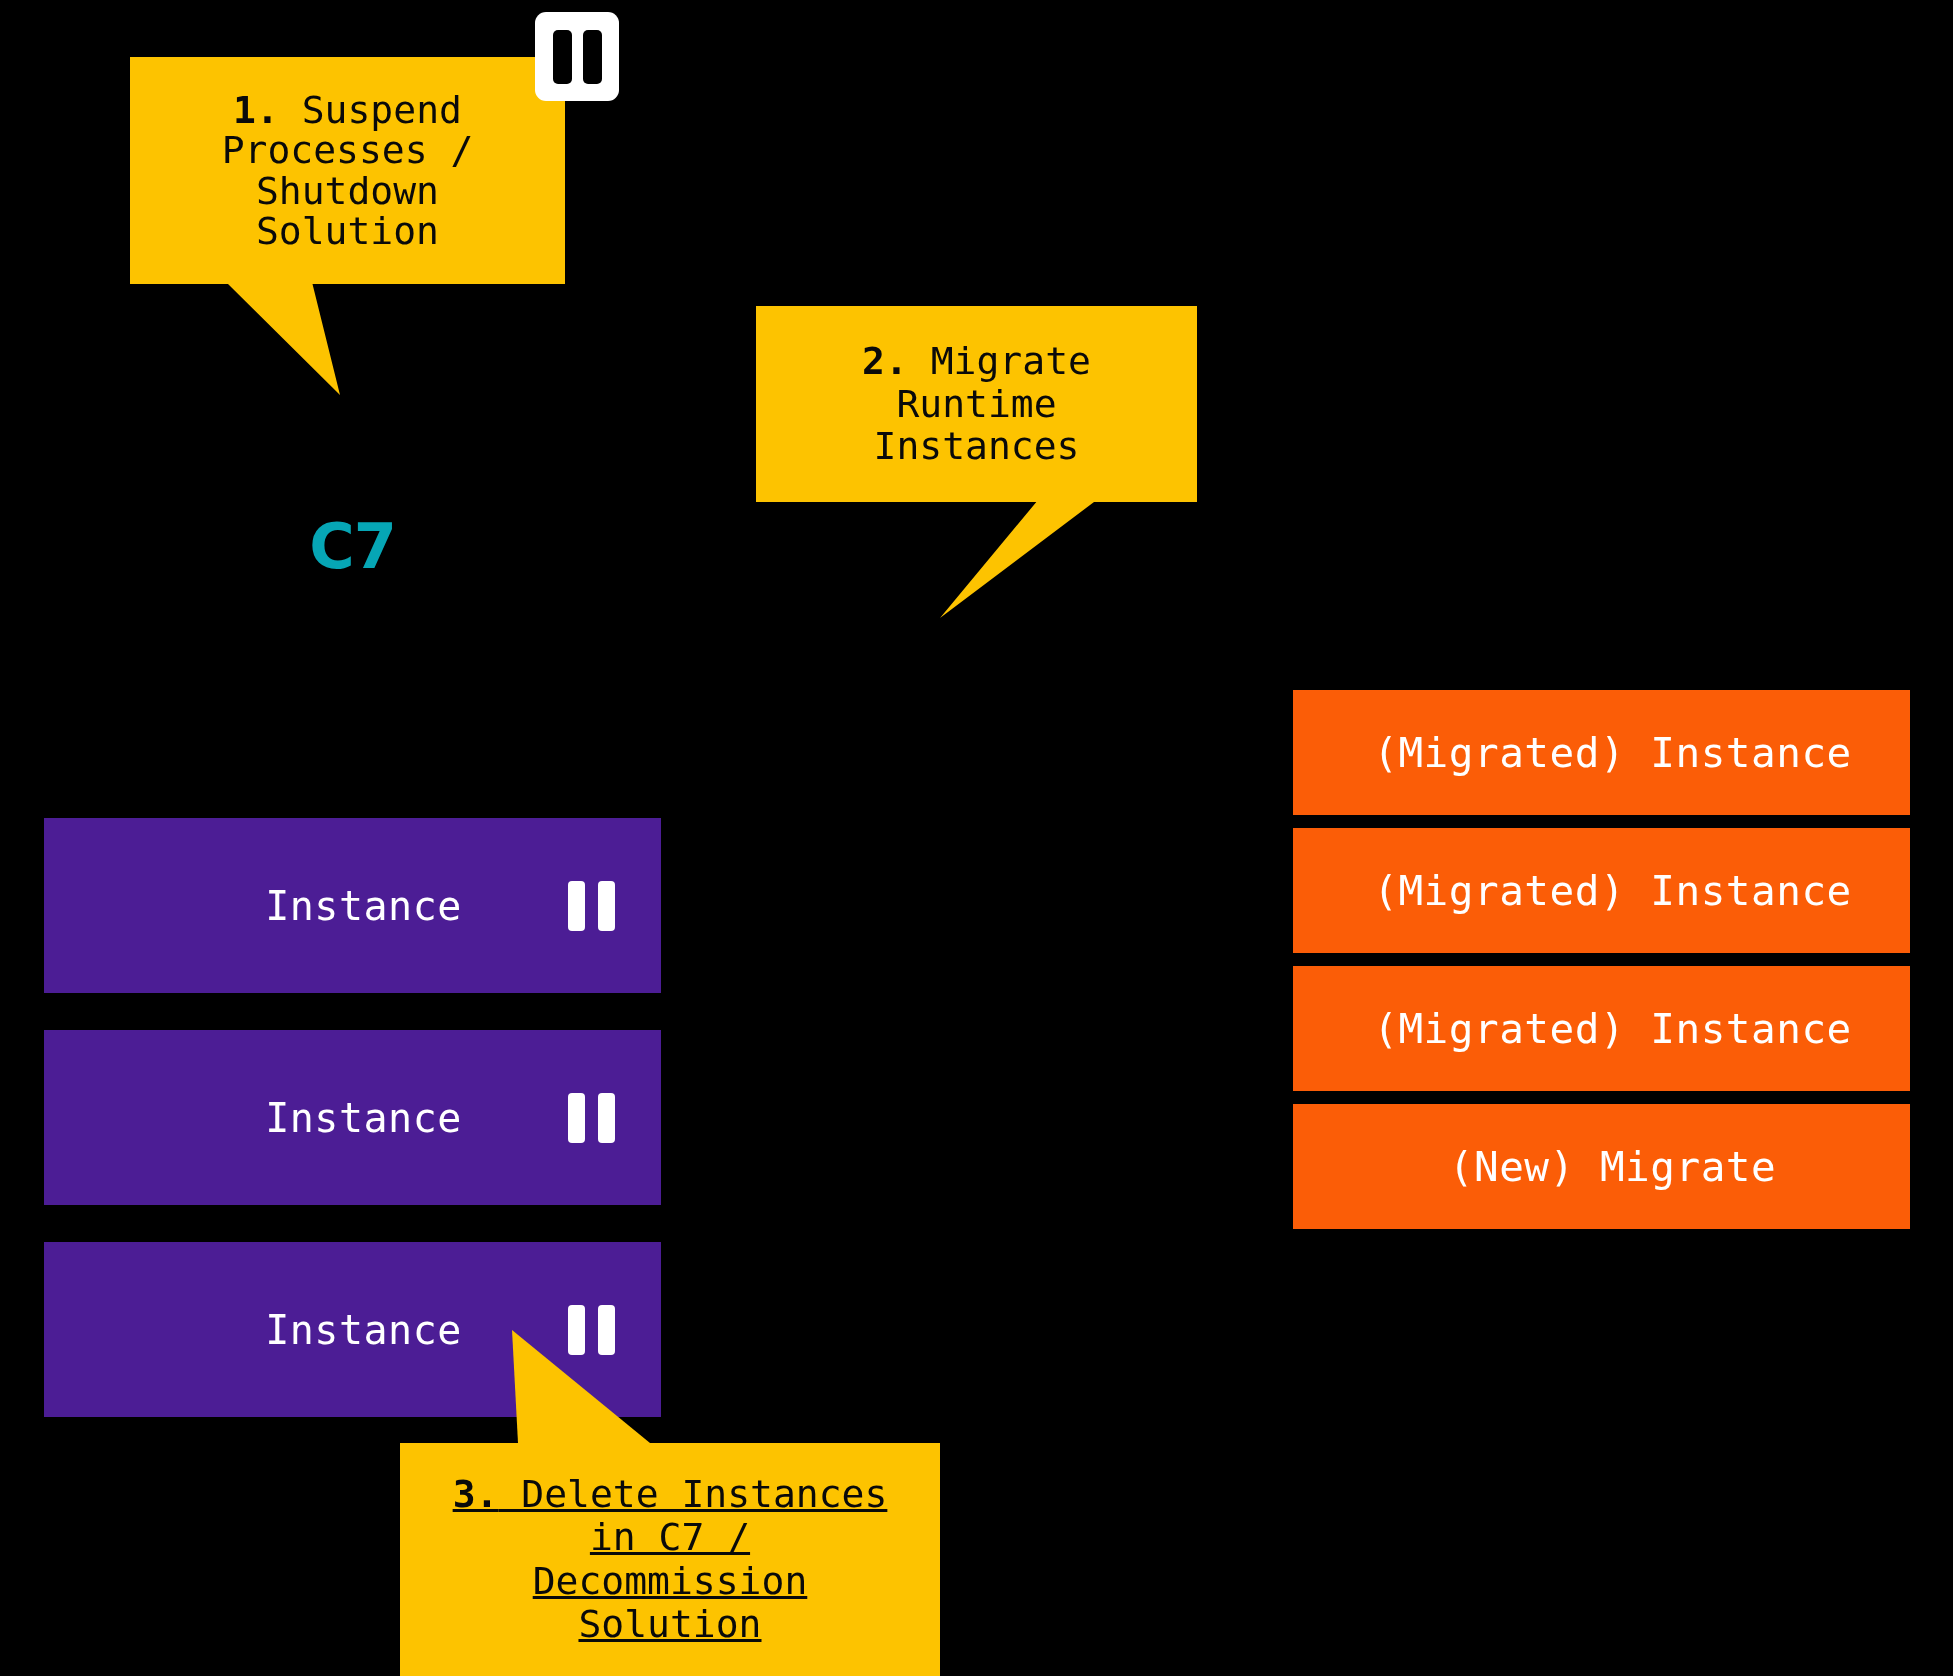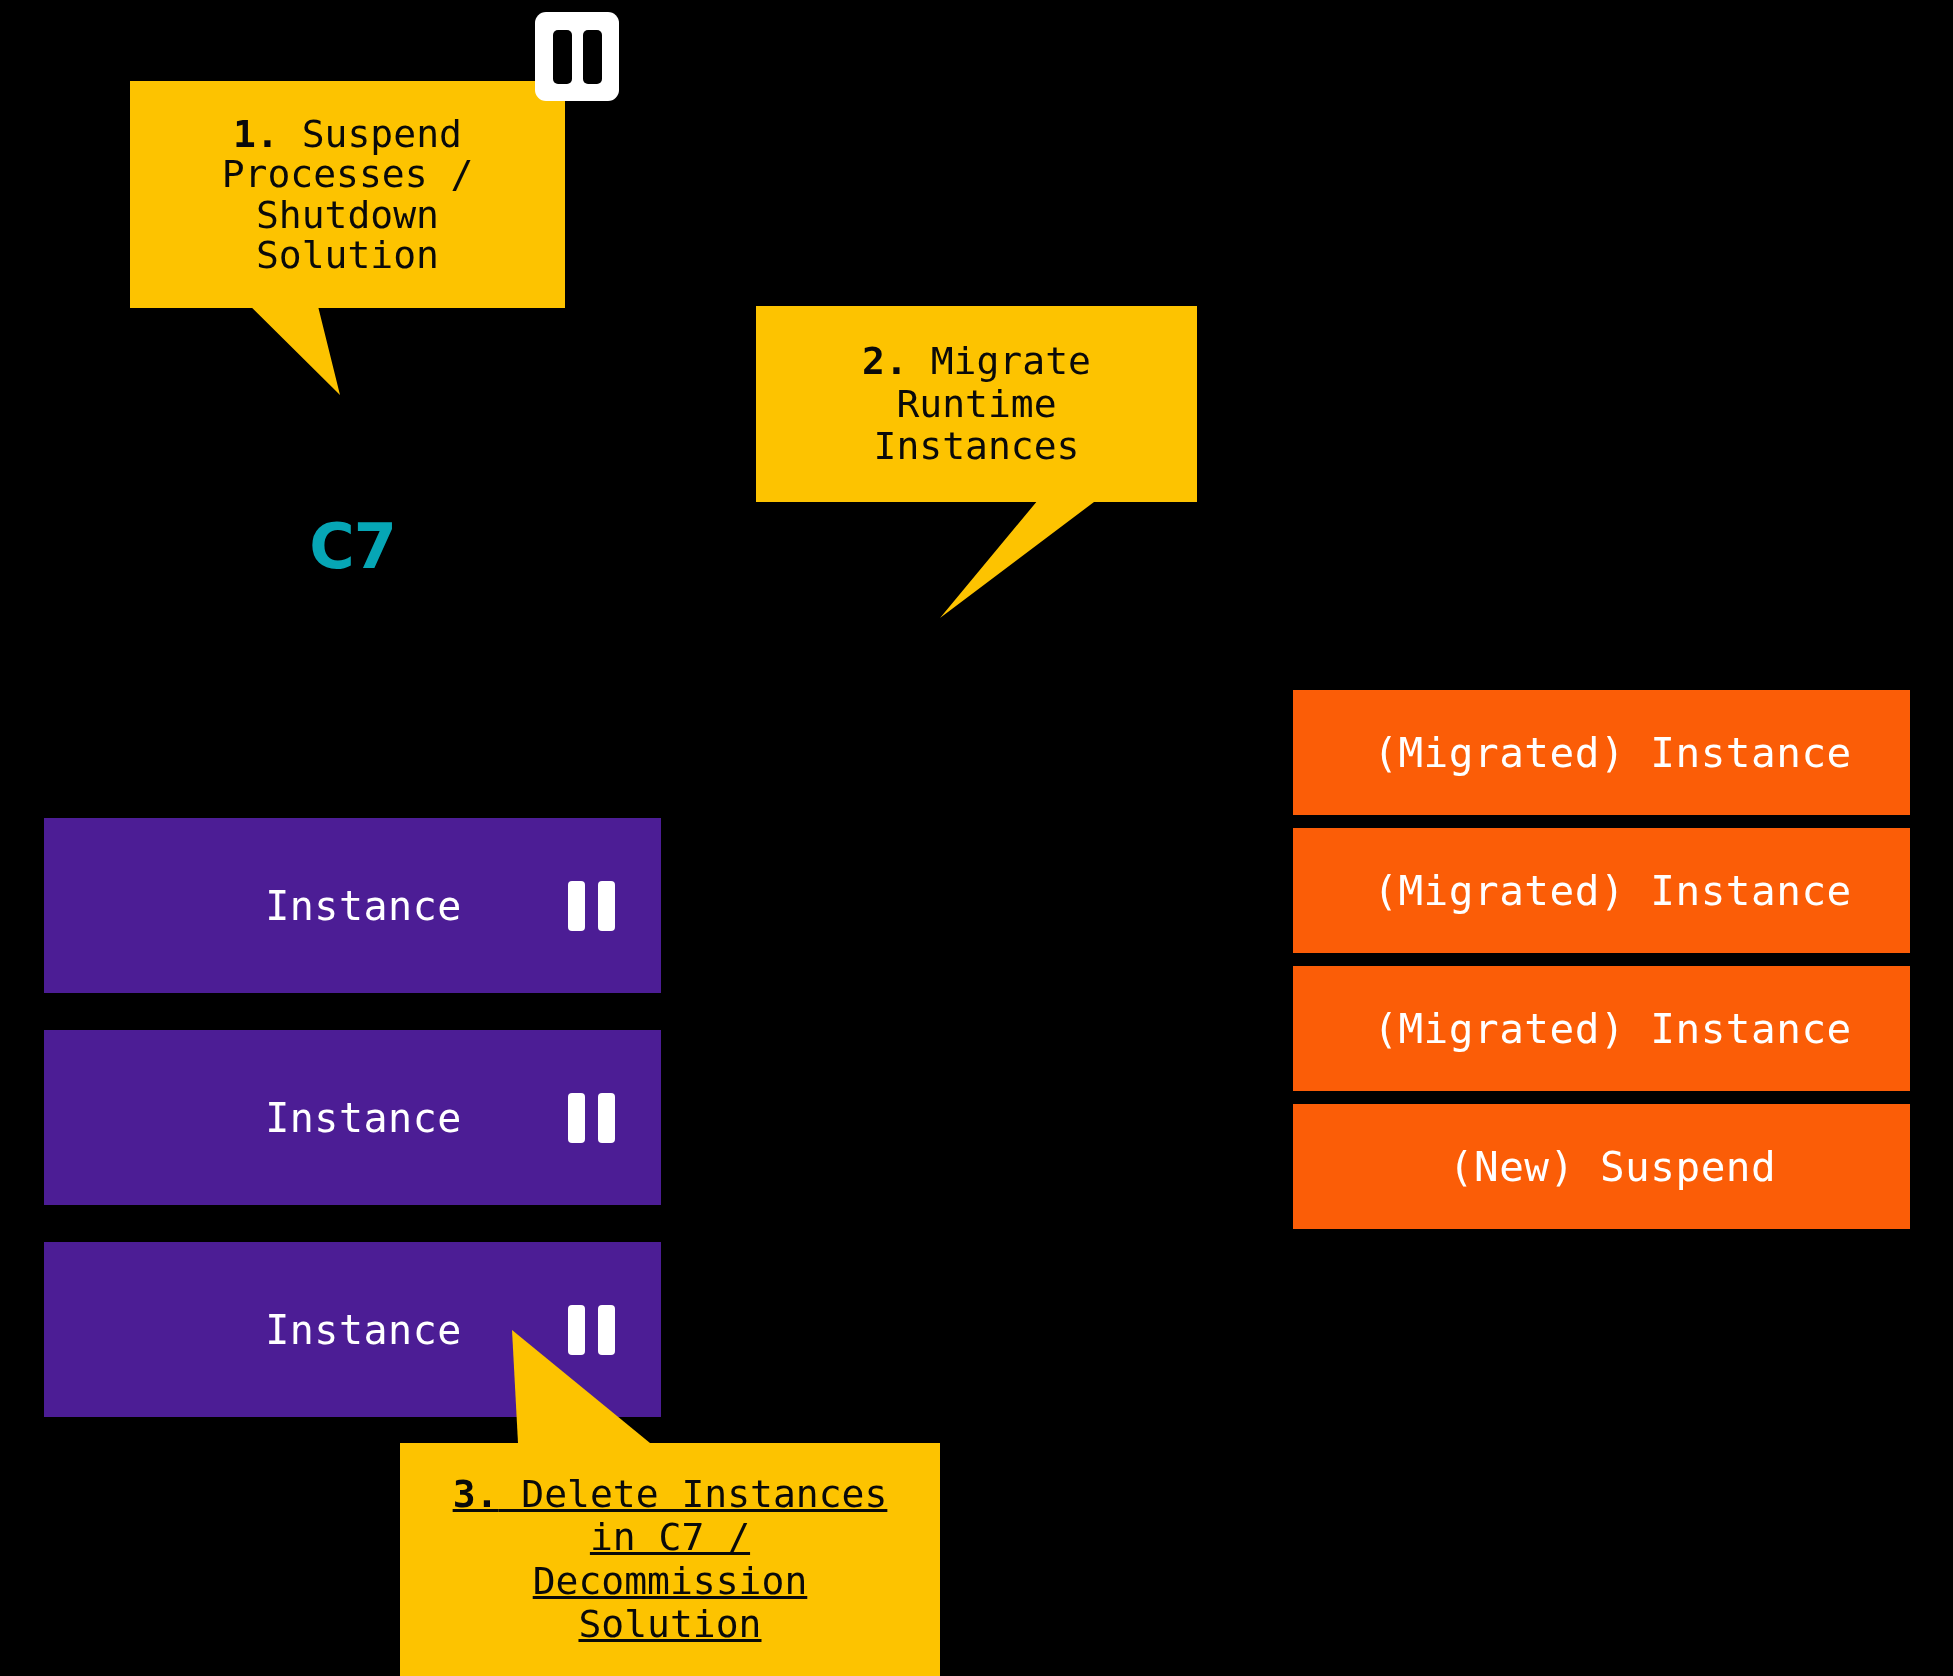--- a/index.html
+++ b/index.html
@@ -47,21 +47,20 @@
     z-index: 3;
     overflow: visible;
   }
 
   
   #callout-1 {
     left: 130px;
     top: 57px;
     width: 435px;
     height: 227px;
-    margin-top: 24px;
   }
   #callout-1 .callout-text { font-size: 38px; line-height: 1.06; }
   #tail-1 { left: 130px; top: 282px; width: 300px; height: 130px; }
 
   
   #callout-2 {
     left: 756px;
     top: 306px;
     width: 441px;
     height: 196px;
@@ -244,21 +243,21 @@
     <div class="instance-bar orange">
       <span class="instance-label">(Migrated) Instance</span>
     </div>
     <div class="instance-bar orange">
       <span class="instance-label">(Migrated) Instance</span>
     </div>
     <div class="instance-bar orange">
       <span class="instance-label">(Migrated) Instance</span>
     </div>
     <div class="instance-bar orange">
-      <span class="instance-label">(New) Suspend</span>
+      <span class="instance-label">(New) Migrate</span>
     </div>
   </div>
 
   <svg id="tail-3" class="tail-svg" viewBox="0 0 260 120" width="260" height="120" xmlns="http://www.w3.org/2000/svg">
     <polygon points="42,0 180,113 48,113" fill="#FDC300"></polygon>
   </svg>
   <div id="callout-3" class="callout">
     <div class="callout-text"><span class="step-num">3.</span><span> Delete Instances
 in C7 /
 Decommission

